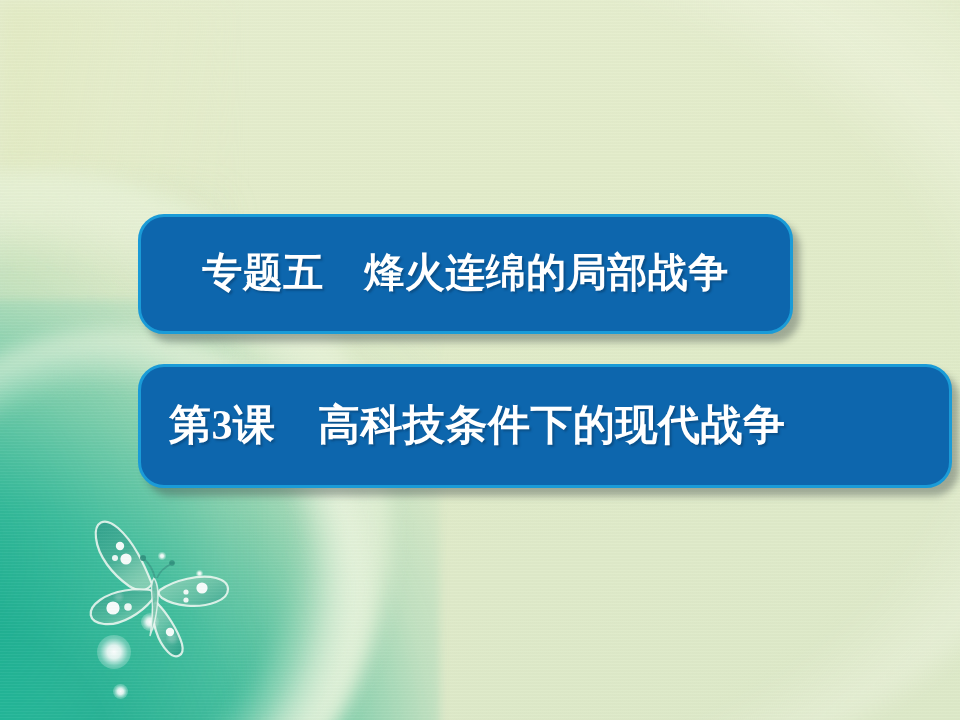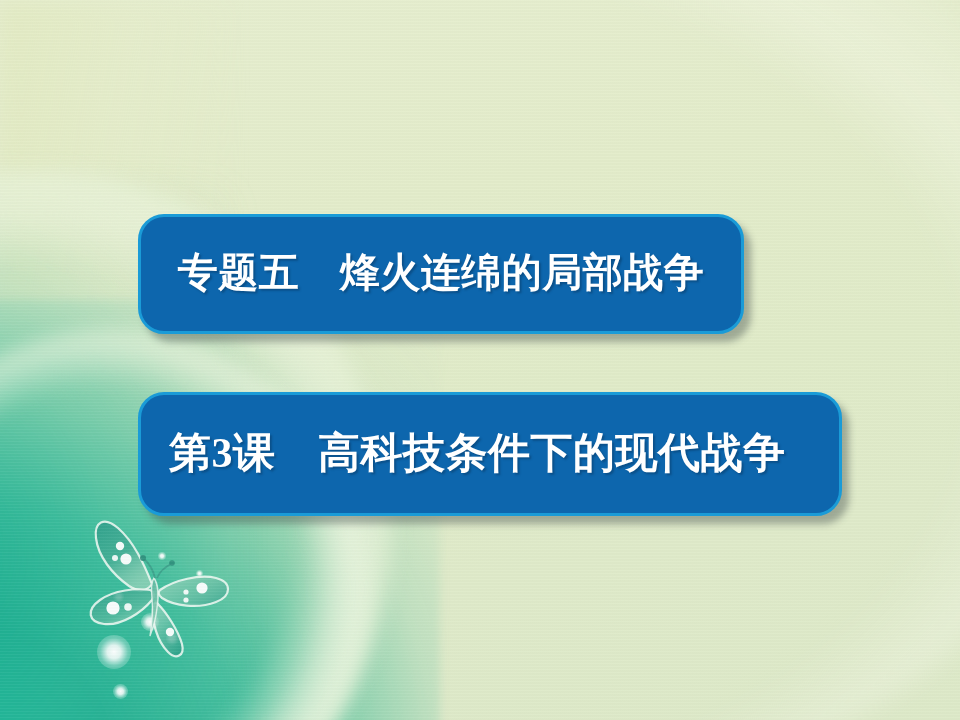--- a/index.html
+++ b/index.html
@@ -167,29 +167,29 @@
     border: 3px solid #1a9bd7;
     border-radius: 26px;
     box-shadow: 7px 8px 7px rgba(70,80,78,0.42);
     display: flex;
     align-items: center;
   }
 
   #box-topic {
     left: 138px;
     top: 214px;
-    width: 606px;
+    width: 655px;
     height: 120px;
     justify-content: center;
   }
 
   #box-lesson {
     left: 138px;
-    top: 392px;
-    width: 704px;
+    top: 364px;
+    width: 814px;
     height: 124px;
     justify-content: flex-start;
   }
 
   .title-text {
     color: #ffffff;
     font-family: "Liberation Serif", "DejaVu Serif", serif;
     font-weight: 700;
     letter-spacing: 0.5px;
     white-space: pre;

